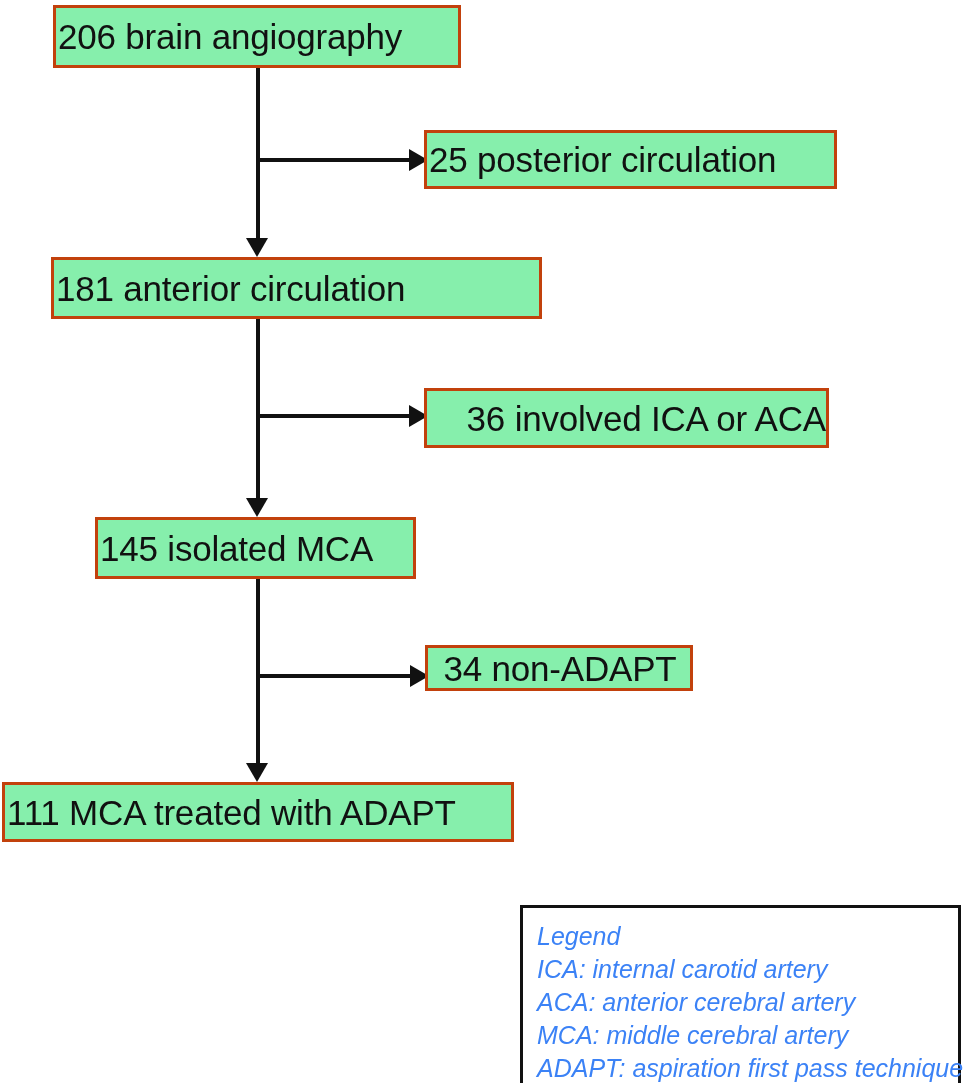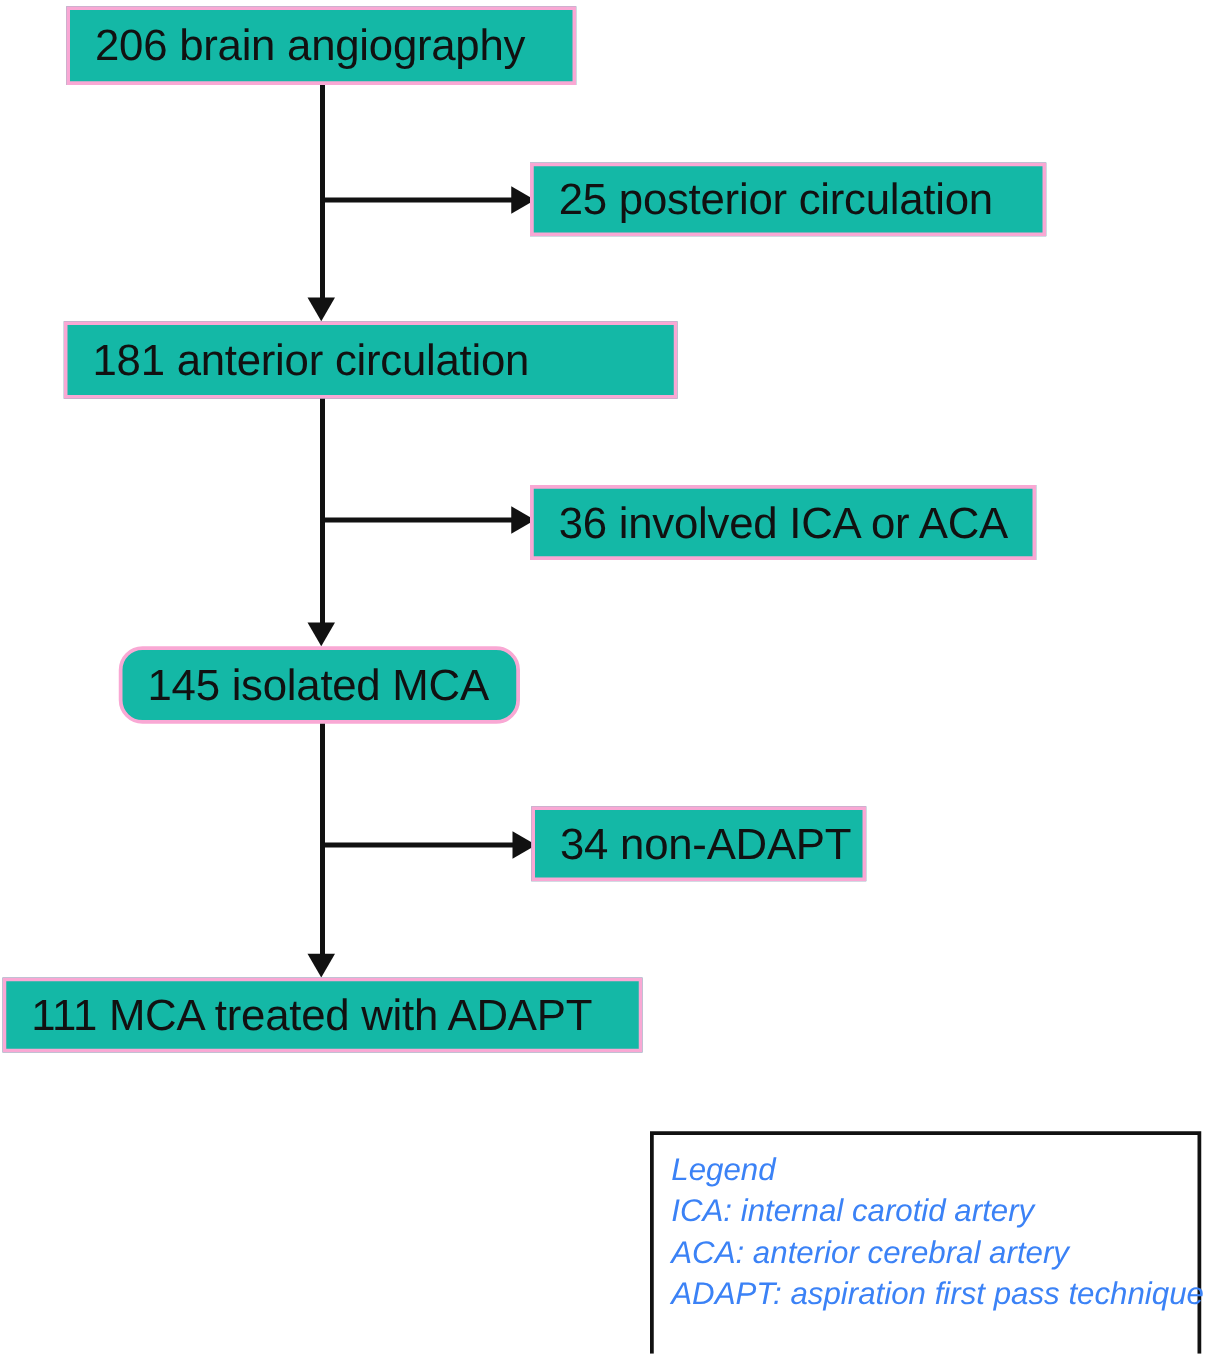--- a/index.html
+++ b/index.html
@@ -16,42 +16,42 @@
     width: 965px;
     height: 1083px;
     background: #ffffff;
     overflow: hidden;
   }
 
   
   .node {
     position: absolute;
     box-sizing: border-box;
-    border: 3px solid #f9a8d4;
-    background: #14b8a6;
+    border: 3px solid #c2410c;
+    background: #86efac;
     display: flex;
     align-items: center;
     justify-content: flex-start;
-    padding-left: 20px;
+    padding-left: 2px;
     white-space: nowrap;
   }
   .node .node-label {
     font-size: 35px;
     line-height: 1;
     letter-spacing: -0.2px;
     color: #111111;
   }
 
   
   #node-brain-angiography { left: 53px;  top: 5px;   width: 408px; height: 63px; }
   #node-posterior-circulation { left: 424px; top: 130px; width: 413px; height: 59px; }
   #node-anterior-circulation  { left: 51px;  top: 257px; width: 491px; height: 62px; }
-  #node-involved-ica-aca      { left: 424px; top: 388px; width: 405px; height: 60px; }
-  #node-isolated-mca          { left: 95px;  top: 517px; width: 321px; height: 62px; border-radius: 19px; }
-  #node-non-adapt             { left: 425px; top: 645px; width: 268px; height: 60px; }
+  #node-involved-ica-aca      { left: 424px; top: 388px; width: 405px; height: 60px; justify-content: flex-end; }
+  #node-isolated-mca          { left: 95px;  top: 517px; width: 321px; height: 62px; }
+  #node-non-adapt             { left: 425px; top: 645px; width: 268px; height: 46px; justify-content: center; }
   #node-mca-treated-adapt     { left: 2px;   top: 782px; width: 512px; height: 60px; text-align: right; }
 
   
   .conn-v {
     position: absolute;
     width: 4px;
     background: #111111;
   }
   .conn-h {
     position: absolute;
@@ -160,16 +160,17 @@
   </div>
 
   <div class="node" id="node-mca-treated-adapt">
     <span class="node-label">111 MCA treated with ADAPT</span>
   </div>
 
   <div id="legend-box">
     <div class="legend-line">Legend</div>
     <div class="legend-line">ICA: internal carotid artery</div>
     <div class="legend-line">ACA: anterior cerebral artery</div>
+    <div class="legend-line">MCA: middle cerebral artery</div>
     <div class="legend-line">ADAPT: aspiration first pass technique</div>
   </div>
 
 </div>
 
 </body></html>

